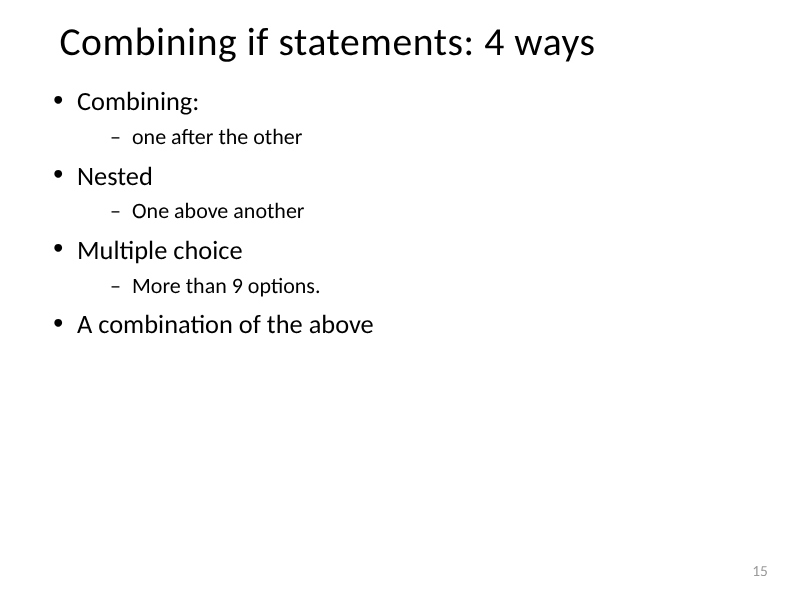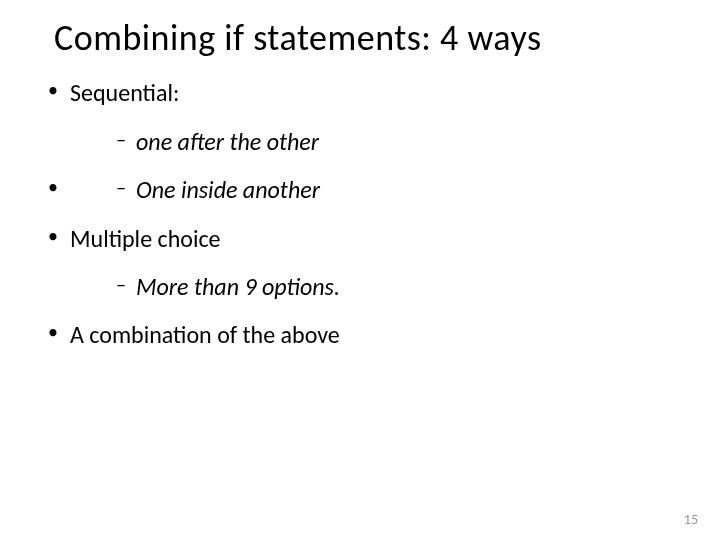--- a/index.html
+++ b/index.html
@@ -45,26 +45,25 @@
     left: 4px;
     top: 0;
     font-size: 20px;
   }
   ul.level2 {
     list-style: none;
     margin: 2px 0 6px 0;
     padding: 0 0 0 28px;
   }
   ul.level2 > li {
-    font-size: 24px;
+    font-size: 20px;
     line-height: 1.35;
-    margin: 16px;
+    margin: 0;
     position: relative;
     padding-left: 22px;
-    font-style: italic;
   }
   ul.level2 > li::before {
     content: "–";
     position: absolute;
     left: 2px;
     top: 0;
     font-size: 20px;
   }
   .pagenum {
     position: absolute;
@@ -77,29 +76,30 @@
 </head>
 <body>
 
 <div class="slide">
 
   <h1 class="title">Combining if statements:  4 ways</h1>
 
   <ul class="level1">
 
     <li>
-      <span>Sequential:</span>
+      <span>Combining:</span>
       <ul class="level2">
         <li>one after the other</li>
       </ul>
     </li>
 
     <li>
+      <span>Nested</span>
       <ul class="level2">
-        <li>One inside another</li>
+        <li>One above another</li>
       </ul>
     </li>
 
     <li>
       <span>Multiple choice</span>
       <ul class="level2">
         <li>More than 9 options.</li>
       </ul>
     </li>
 

